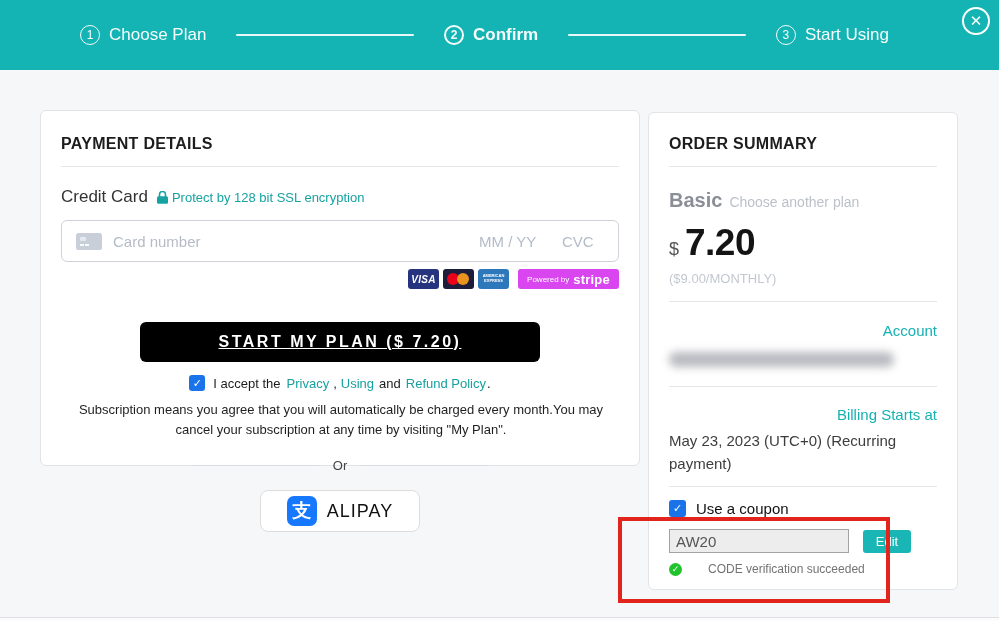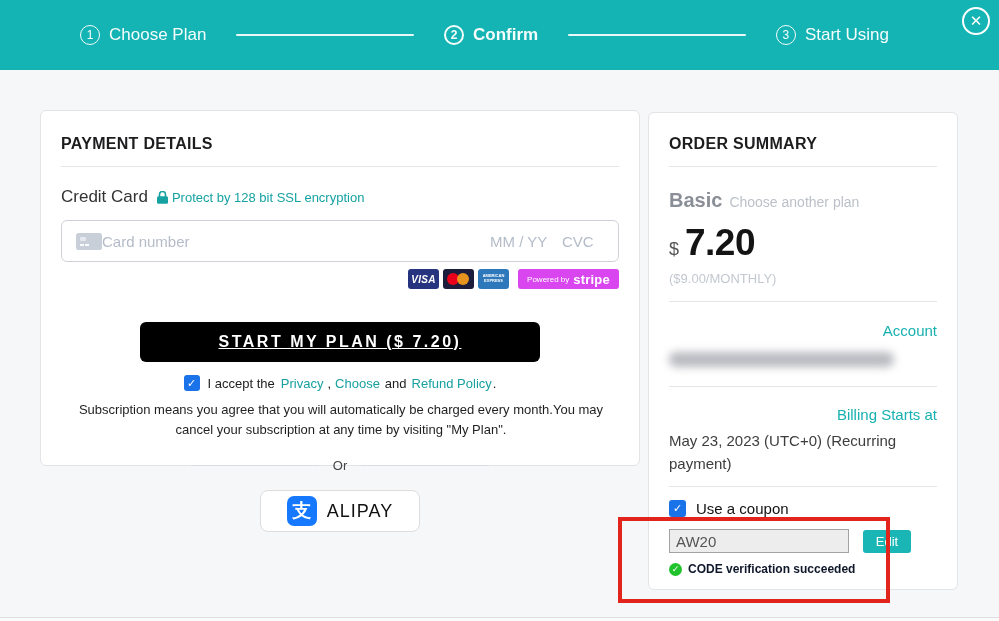--- a/index.html
+++ b/index.html
@@ -28,21 +28,21 @@
   .card.right { left:648px; top:42px; width:310px; height:478px; }
 
   .section-title { font-size:16px; font-weight:bold; color:#1d1d1f; letter-spacing:.3px; margin-top:24px; }
   .divider { border:none; border-top:1px solid #e5e5ea; margin-top:13px; }
 
   
   .cc-row { margin-top:20px; display:flex; align-items:center; gap:9px; }
   .cc-label { font-size:17px; color:#333; }
   .ssl-note { display:flex; align-items:center; gap:4px; font-size:13px; color:#17a2a2; }
   .card-input { margin-top:13px; height:42px; border:1px solid #cfd2d8; border-radius:6px;
-                display:flex; align-items:center; padding:0 14px; background:#fff; }
+                display:flex; align-items:center; padding:0 14px; gap:11px; background:#fff; }
   .card-input input { border:none; outline:none; font-size:15px; color:#333;
                       font-family:"Liberation Sans", sans-serif; background:transparent; }
   .card-input input::placeholder { color:#b4bcc8; }
   .in-number { flex:1; }
   .in-exp { width:72px; }
   .in-cvc { width:42px; }
   .cc-glyph { flex:0 0 auto; }
 
   .brands { margin-top:7px; display:flex; justify-content:flex-end; align-items:center; gap:4px; }
   .badge { height:20px; border-radius:3px; display:flex; align-items:center; justify-content:center; }
@@ -96,21 +96,21 @@
   .coupon-head { display:flex; align-items:center; gap:10px; font-size:15px; color:#111; }
   .coupon-head .checkbox { width:17px; height:17px; }
   .coupon-row { margin-top:12px; display:flex; align-items:center; gap:14px; }
   .coupon-input { width:180px; height:24px; border:1px solid #a3a3a3; background:#ededed;
                   font-size:15px; color:#555; padding:0 6px; font-family:"Liberation Sans", sans-serif; }
   .edit-btn { width:48px; height:23px; background:#1ab5b5; border:none; border-radius:3px;
               color:#fff; font-size:13px; cursor:pointer; font-family:"Liberation Sans", sans-serif; }
   .verify-row { margin-top:9px; display:flex; align-items:center; gap:6px; }
   .verify-icon { width:13px; height:13px; border-radius:50%; background:#21c32c; color:#fff;
                  display:flex; align-items:center; justify-content:center; font-size:9px; }
-  .verify-text { font-size:12px; color:#0f172a; font-weight:bold; }
+  .verify-text { font-size:12px; color:#737373; font-weight:normal;margin-left:20px; }
 
   .annotation { position:absolute; left:618px; top:447px; width:272px; height:86px;
                 border:4px solid #e1241c; z-index:5; pointer-events:none; }
 </style>
 </head>
 <body>
 
 <div class="header">
   <div class="steps">
     <div class="step">
@@ -177,21 +177,21 @@
 
     <button class="submit">START MY PLAN ($ 7.20)</button>
 
     <div class="accept">
       <span class="checkbox">
         <span>✓</span>
       </span>
       <span>I accept the</span>
       <span class="tlink" style="margin-left:-2px;">Privacy</span>
       <span style="margin:0 -4px;">,</span>
-      <span class="tlink">Choose</span>
+      <span class="tlink">Using</span>
       <span style="margin:0 -3px;">and</span>
       <span class="tlink">Refund Policy</span>
       <span style="margin-left:-7px;">.</span>
     </div>
 
     <div class="sub-note">Subscription means you agree that you will automatically be charged every month.You may cancel your subscription at any time by visiting "My Plan".</div>
 
     <div class="or-row">
       <span class="line"></span>
       <span>Or</span>

